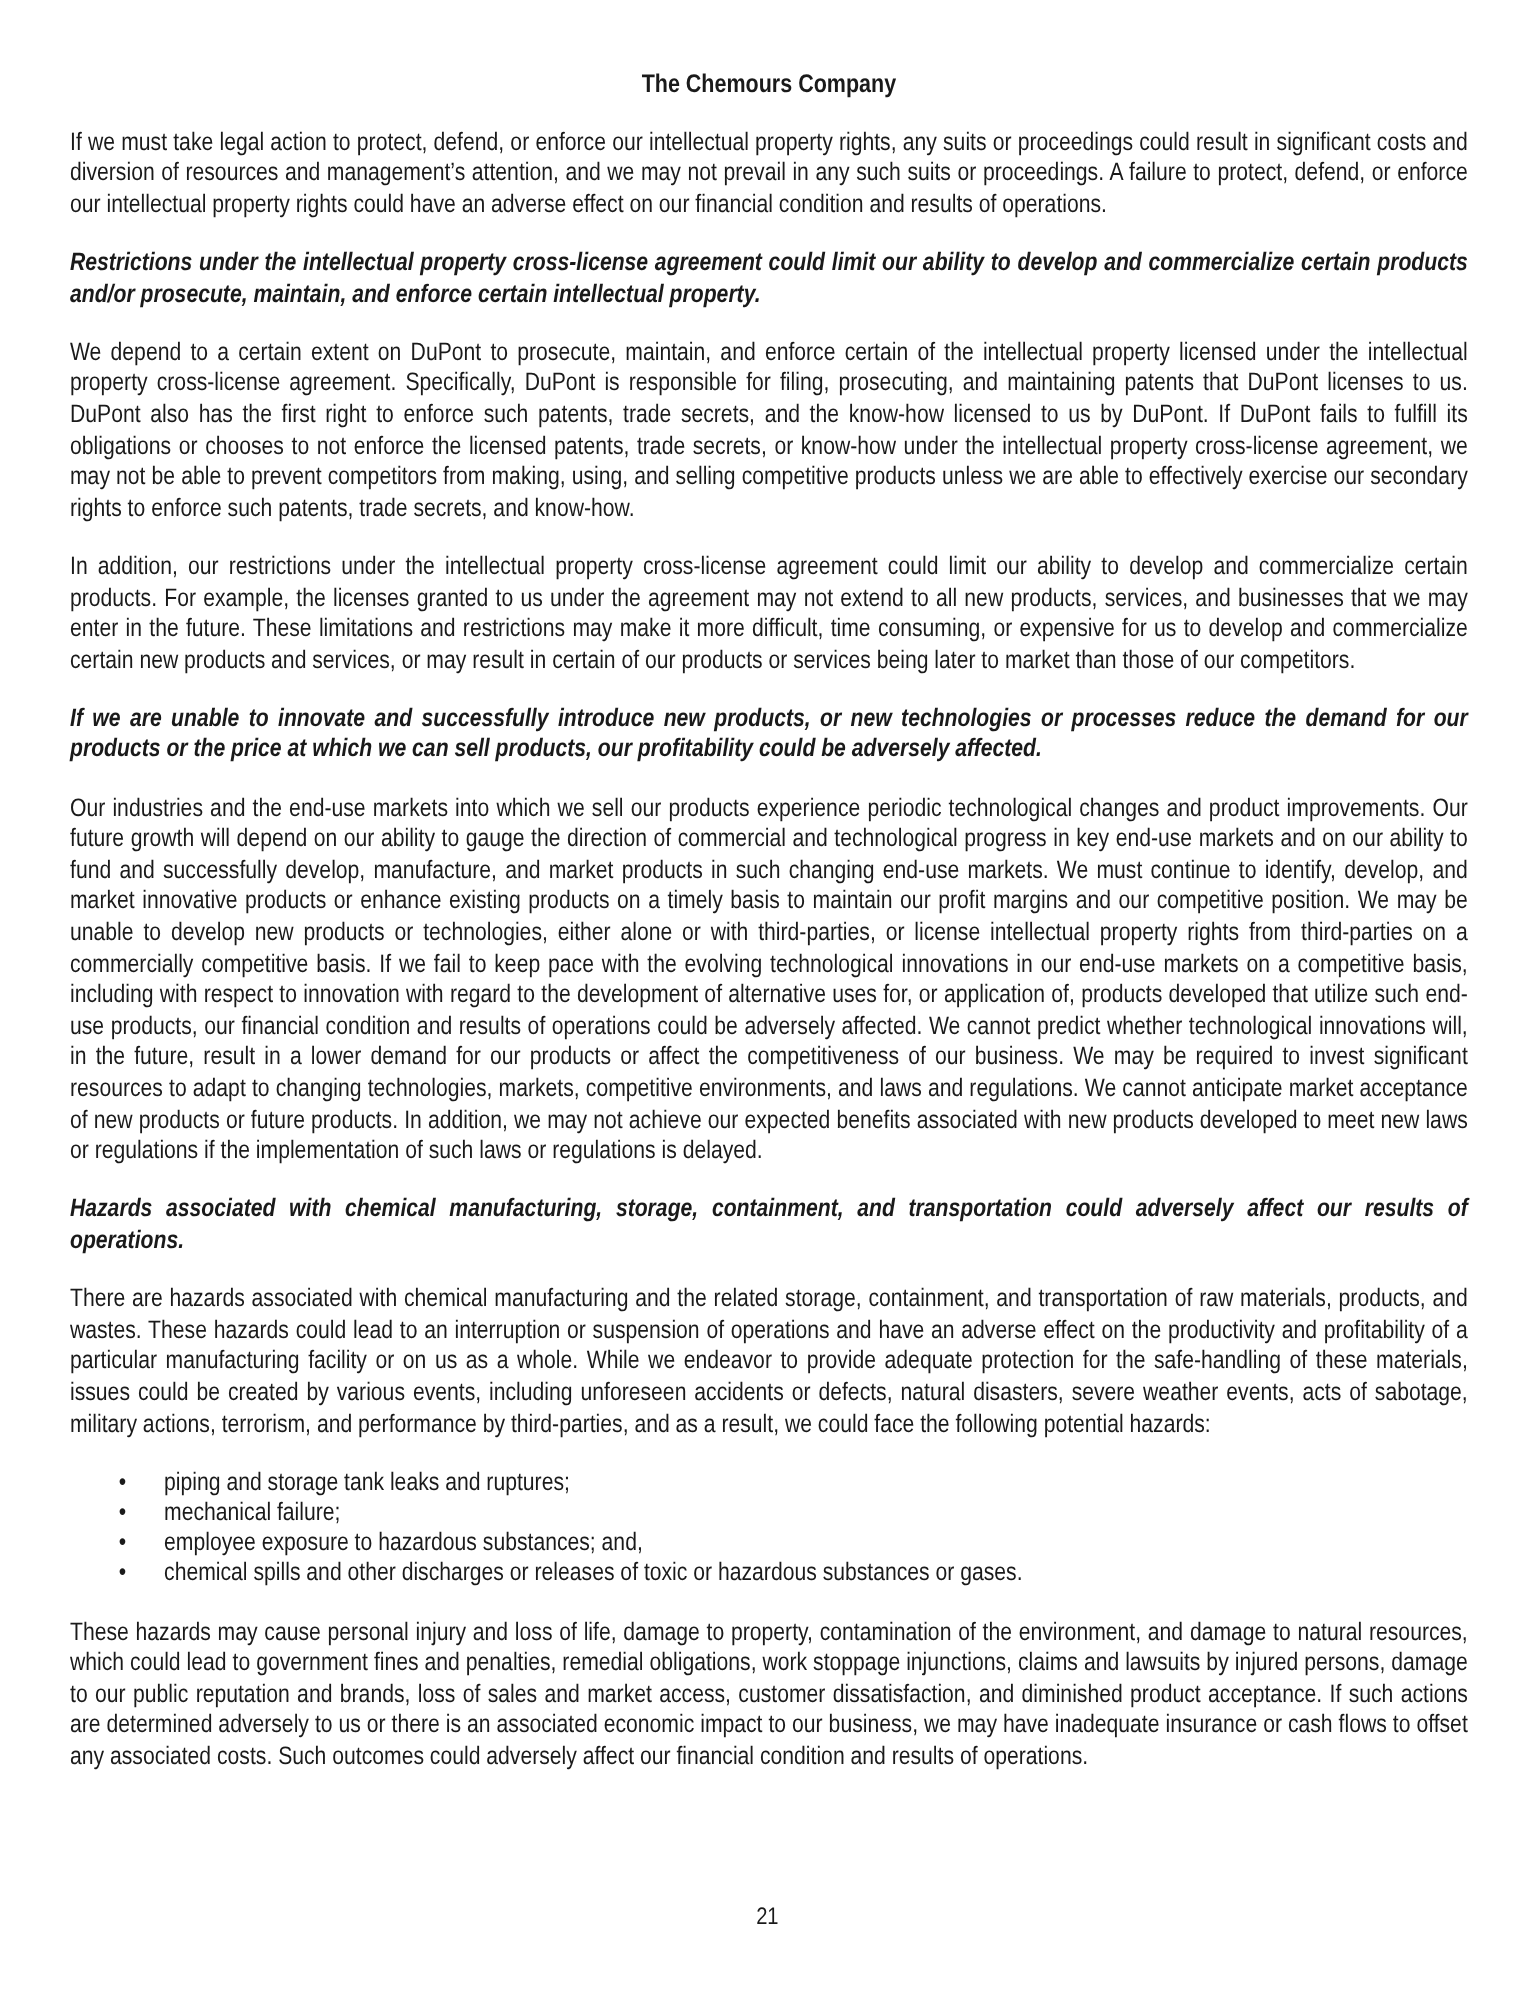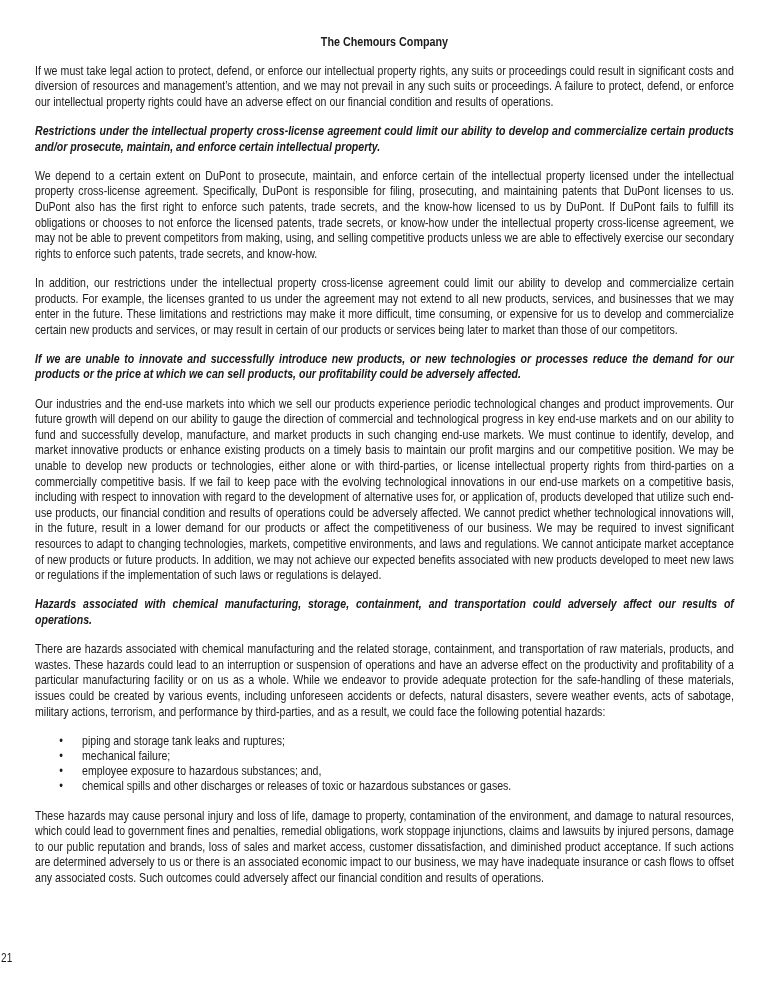--- a/index.html
+++ b/index.html
@@ -5,21 +5,21 @@
   html, body { margin:0; padding:0; background:#ffffff; }
   body { width:768px; height:1000px; position:relative; overflow:hidden; color:#1a1a1a; }
   .page { position:absolute; left:35px; top:34px; width:832px; transform:scaleX(0.84); transform-origin:0 0;
           font-family:"Liberation Sans", sans-serif; font-size:12.6px; line-height:15.6px; }
   .title { text-align:center; font-weight:bold; margin:0 0 14px 0; font-size:12.8px; }
   p { margin:0 0 13.6px 0; text-align:justify; }
   .heading { font-weight:bold; font-style:italic; }
   ul { list-style:none; margin:0 0 14px 0; padding:0; }
   ul li { position:relative; padding-left:56px; line-height:15.2px; }
   ul li .bullet { position:absolute; left:29px; top:0; }
-  .page-number { position:absolute; left:0; width:768px; top:951px; text-align:left;
+  .page-number { position:absolute; left:0; width:768px; top:951px; text-align:center;
                  font-family:"Liberation Sans", sans-serif; font-size:12px; }
   .page-number span { display:inline-block; transform:scaleX(0.84); }
 </style>
 </head>
 <body>
 
 <div class="page">
   <div class="title">The Chemours Company</div>
 
   <p>If we must take legal action to protect, defend, or enforce our intellectual property rights, any suits or proceedings could result in significant costs and diversion of resources and management’s attention, and we may not prevail in any such suits or proceedings. A failure to protect, defend, or enforce our intellectual property rights could have an adverse effect on our financial condition and results of operations.</p>

